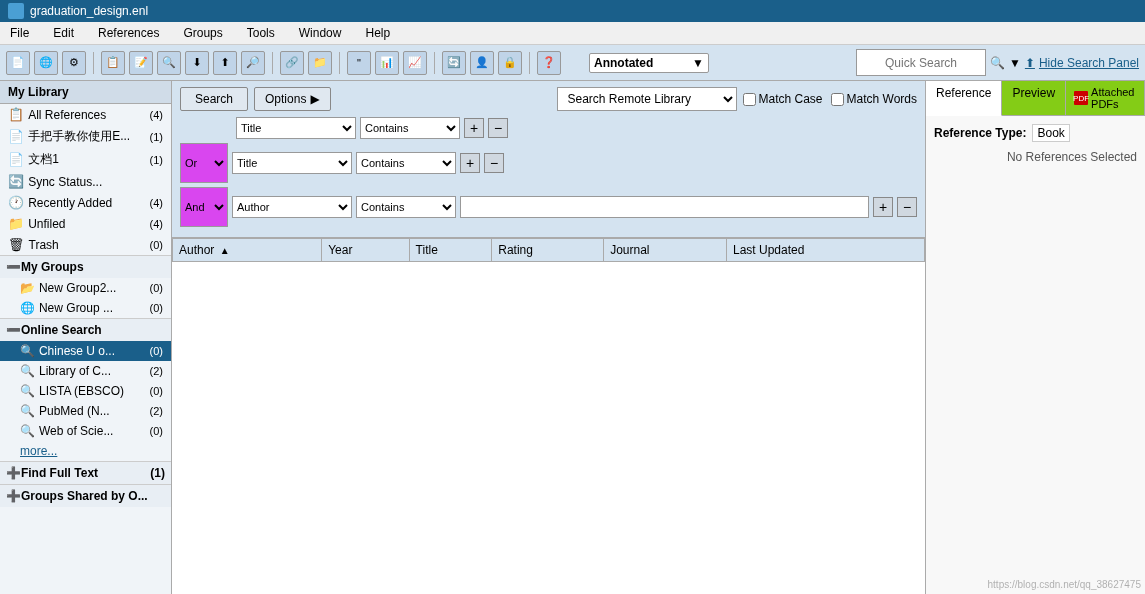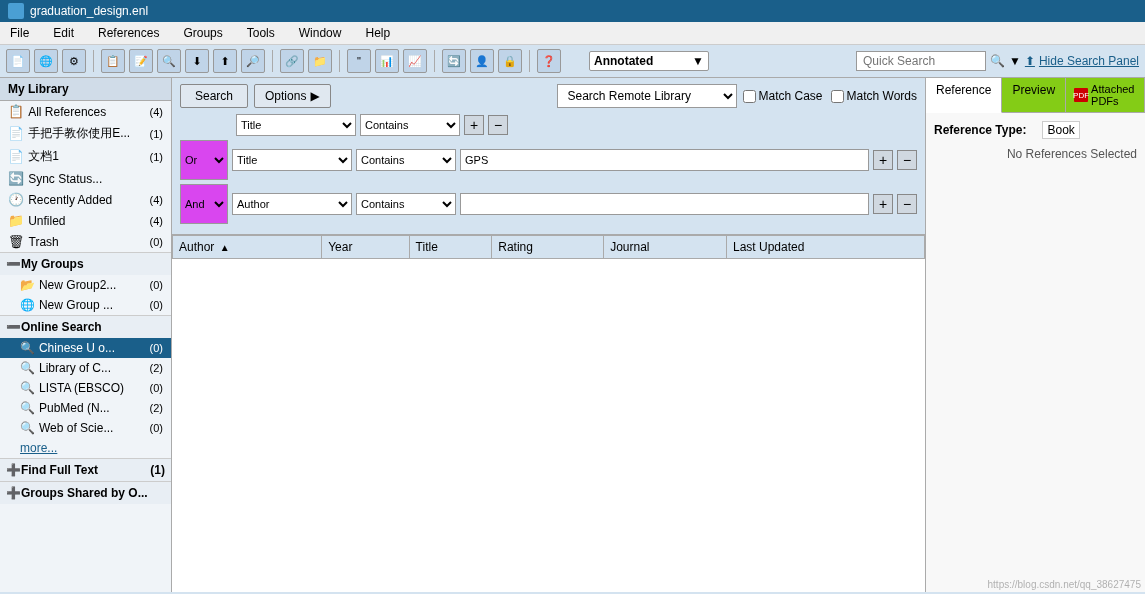--- a/index.html
+++ b/index.html
@@ -73,21 +73,22 @@
     .quick-search-container {
       display: flex; align-items: center; gap: 4px;
       margin-left: auto;
     }
     .quick-search-input {
       border: 1px solid #999;
       background: white;
       padding: 4px 6px;
       font-size: 12px;
       width: 130px;
-      height: 20px;
+      height: 27px;
+      text-align: center;
     }
 
     .hide-search-btn {
       display: flex; align-items: center; gap: 4px;
       background: none;
       border: none;
       font-size: 12px;
       color: #1a5f8a;
       cursor: pointer;
       text-decoration: underline;
@@ -301,21 +302,21 @@
       color: white;
       font-size: 8px;
       display: flex; align-items: center; justify-content: center;
       border-radius: 1px;
     }
     .right-panel-content {
       padding: 8px;
       font-size: 12px;
     }
     .ref-type-row {
-      display: flex; align-items: center; gap: 16px;
+      display: flex; align-items: center; gap: 6px;
       margin-bottom: 8px;
     }
     .ref-type-label { font-weight: bold; }
     .ref-type-value {
       background: white;
       border: 1px solid #ccc;
       padding: 1px 4px;
       font-size: 12px;
     }
     .no-ref-text { color: #555; font-size: 12px; text-align: right; }
@@ -526,21 +527,20 @@
       <div class="search-row">
         <select class="connector-select">
           <option>Or</option>
         </select>
         <select class="field-select">
           <option>Title</option>
         </select>
         <select class="condition-select">
           <option>Contains</option>
         </select>
-        <input class="value-input" type="text" value="GPS" style="">
         <button class="add-btn">+</button>
         <button class="remove-btn">−</button>
       </div>
 
       <div class="search-row">
         <select class="connector-select">
           <option>And</option>
         </select>
         <select class="field-select">
           <option>Author</option>

